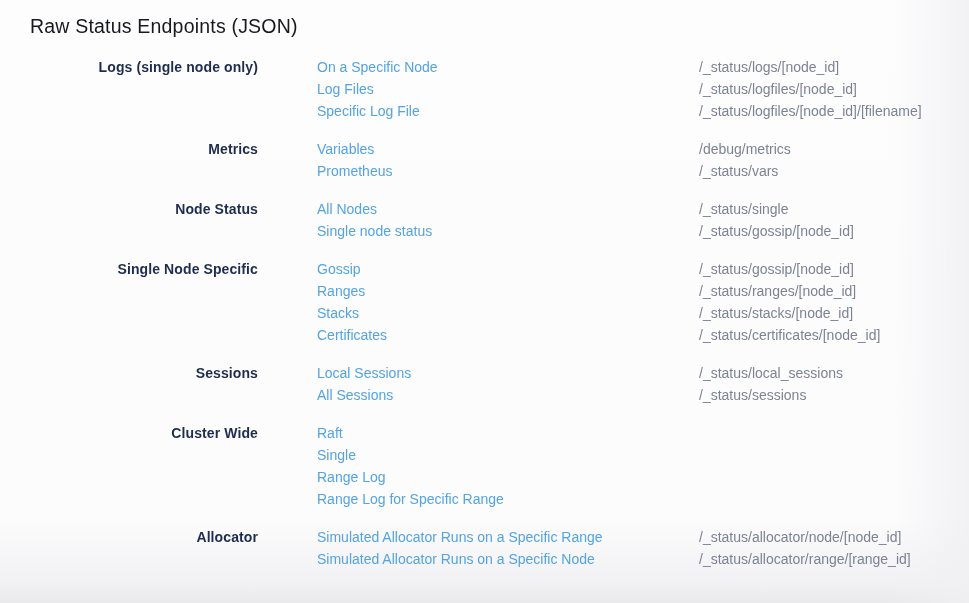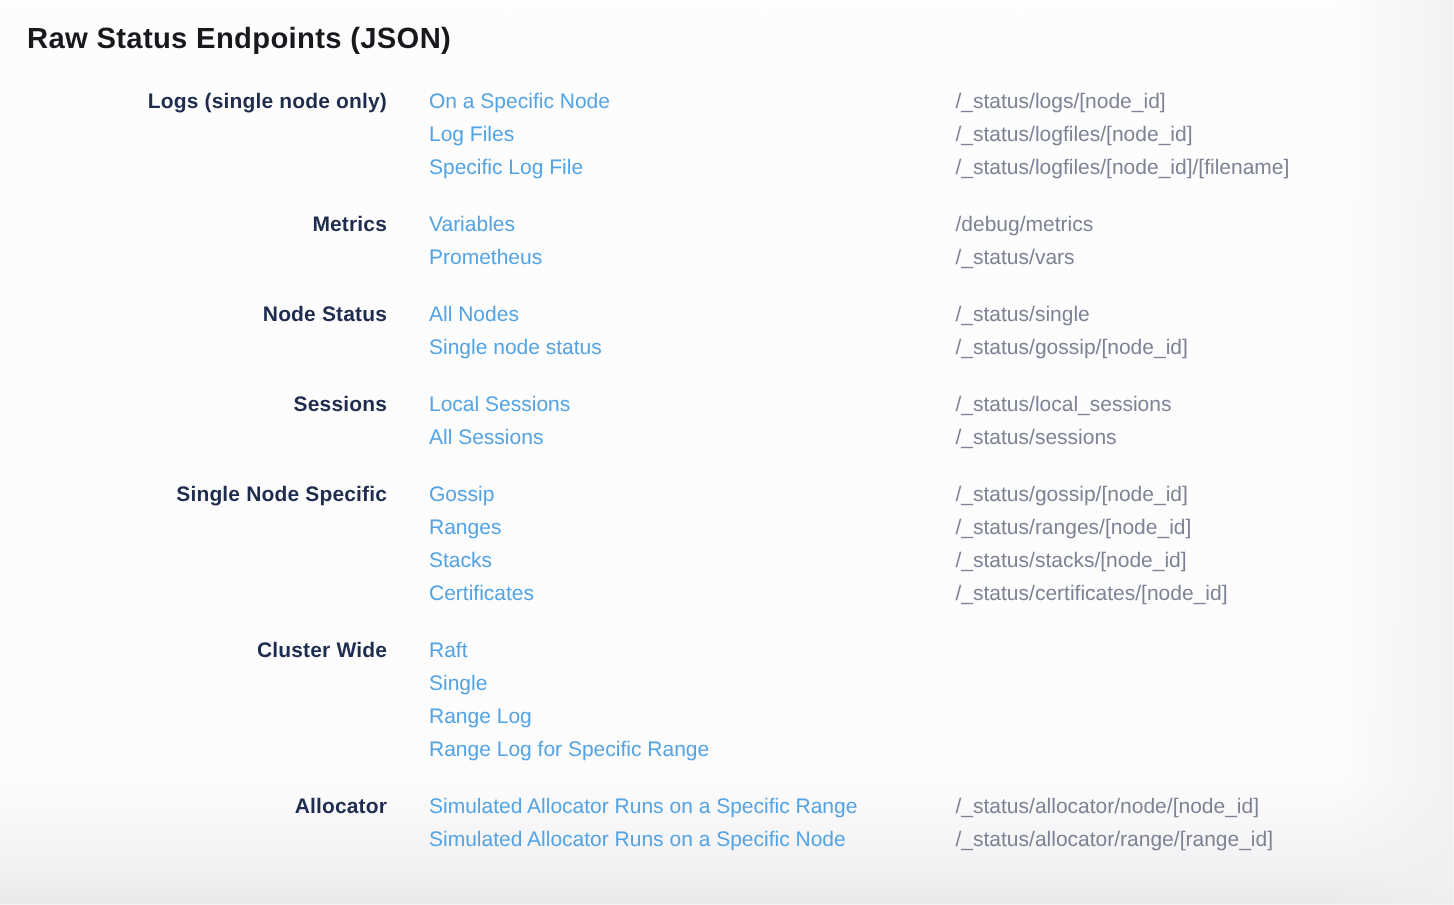--- a/index.html
+++ b/index.html
@@ -12,31 +12,32 @@
     overflow: hidden;
     font-family: "Liberation Sans", sans-serif;
     background:
       linear-gradient(90deg, rgba(244,244,246,0) 92%, rgba(240,240,243,0.85) 100%),
       linear-gradient(180deg, #fdfdfe 0%, #fcfcfd 86%, #f2f2f4 96%, #eaeaec 100%);
   }
   .page {
     padding: 13px 0 0 14px;
   }
   .page-title {
-    margin: 0 0 17px 4px;
+    margin: 0 0 17px 16px;
     font-size: 19.5px;
     line-height: 26px;
-    font-weight: 700;
+    font-weight: 400;
     letter-spacing: 0.2px;
     color: var(--title-color, #17191d);
   }
   .endpoint-group {
     display: grid;
     grid-template-columns: 244px 351px auto;
     margin-bottom: 16px;
+    gap: 31px;
   }
   .endpoint-category {
     text-align: right;
     font-size: 14px;
     line-height: 22px;
     font-weight: 600;
     letter-spacing: 0.1px;
     color: var(--category-color, #1e2c4e);
   }
   .endpoint-links, .endpoint-paths {
@@ -91,43 +92,43 @@
         <div class="endpoint-links">
           <a class="endpoint-link" href="#">All Nodes</a>
           <a class="endpoint-link" href="#">Single node status</a>
         </div>
         <div class="endpoint-paths">
           <div class="endpoint-path">/_status/single</div>
           <div class="endpoint-path">/_status/gossip/[node_id]</div>
         </div>
       </div>
       <div class="endpoint-group">
-        <div class="endpoint-category">Sessions</div>
-        <div class="endpoint-links">
-          <a class="endpoint-link" href="#">Local Sessions</a>
-          <a class="endpoint-link" href="#">All Sessions</a>
-        </div>
-        <div class="endpoint-paths">
-          <div class="endpoint-path">/_status/local_sessions</div>
-          <div class="endpoint-path">/_status/sessions</div>
-        </div>
-      </div>
-      <div class="endpoint-group">
         <div class="endpoint-category">Single Node Specific</div>
         <div class="endpoint-links">
           <a class="endpoint-link" href="#">Gossip</a>
           <a class="endpoint-link" href="#">Ranges</a>
           <a class="endpoint-link" href="#">Stacks</a>
           <a class="endpoint-link" href="#">Certificates</a>
         </div>
         <div class="endpoint-paths">
           <div class="endpoint-path">/_status/gossip/[node_id]</div>
           <div class="endpoint-path">/_status/ranges/[node_id]</div>
           <div class="endpoint-path">/_status/stacks/[node_id]</div>
           <div class="endpoint-path">/_status/certificates/[node_id]</div>
+        </div>
+      </div>
+      <div class="endpoint-group">
+        <div class="endpoint-category">Sessions</div>
+        <div class="endpoint-links">
+          <a class="endpoint-link" href="#">Local Sessions</a>
+          <a class="endpoint-link" href="#">All Sessions</a>
+        </div>
+        <div class="endpoint-paths">
+          <div class="endpoint-path">/_status/local_sessions</div>
+          <div class="endpoint-path">/_status/sessions</div>
         </div>
       </div>
       <div class="endpoint-group">
         <div class="endpoint-category">Cluster Wide</div>
         <div class="endpoint-links">
           <a class="endpoint-link" href="#">Raft</a>
           <a class="endpoint-link" href="#">Single</a>
           <a class="endpoint-link" href="#">Range Log</a>
           <a class="endpoint-link" href="#">Range Log for Specific Range</a>
         </div>

